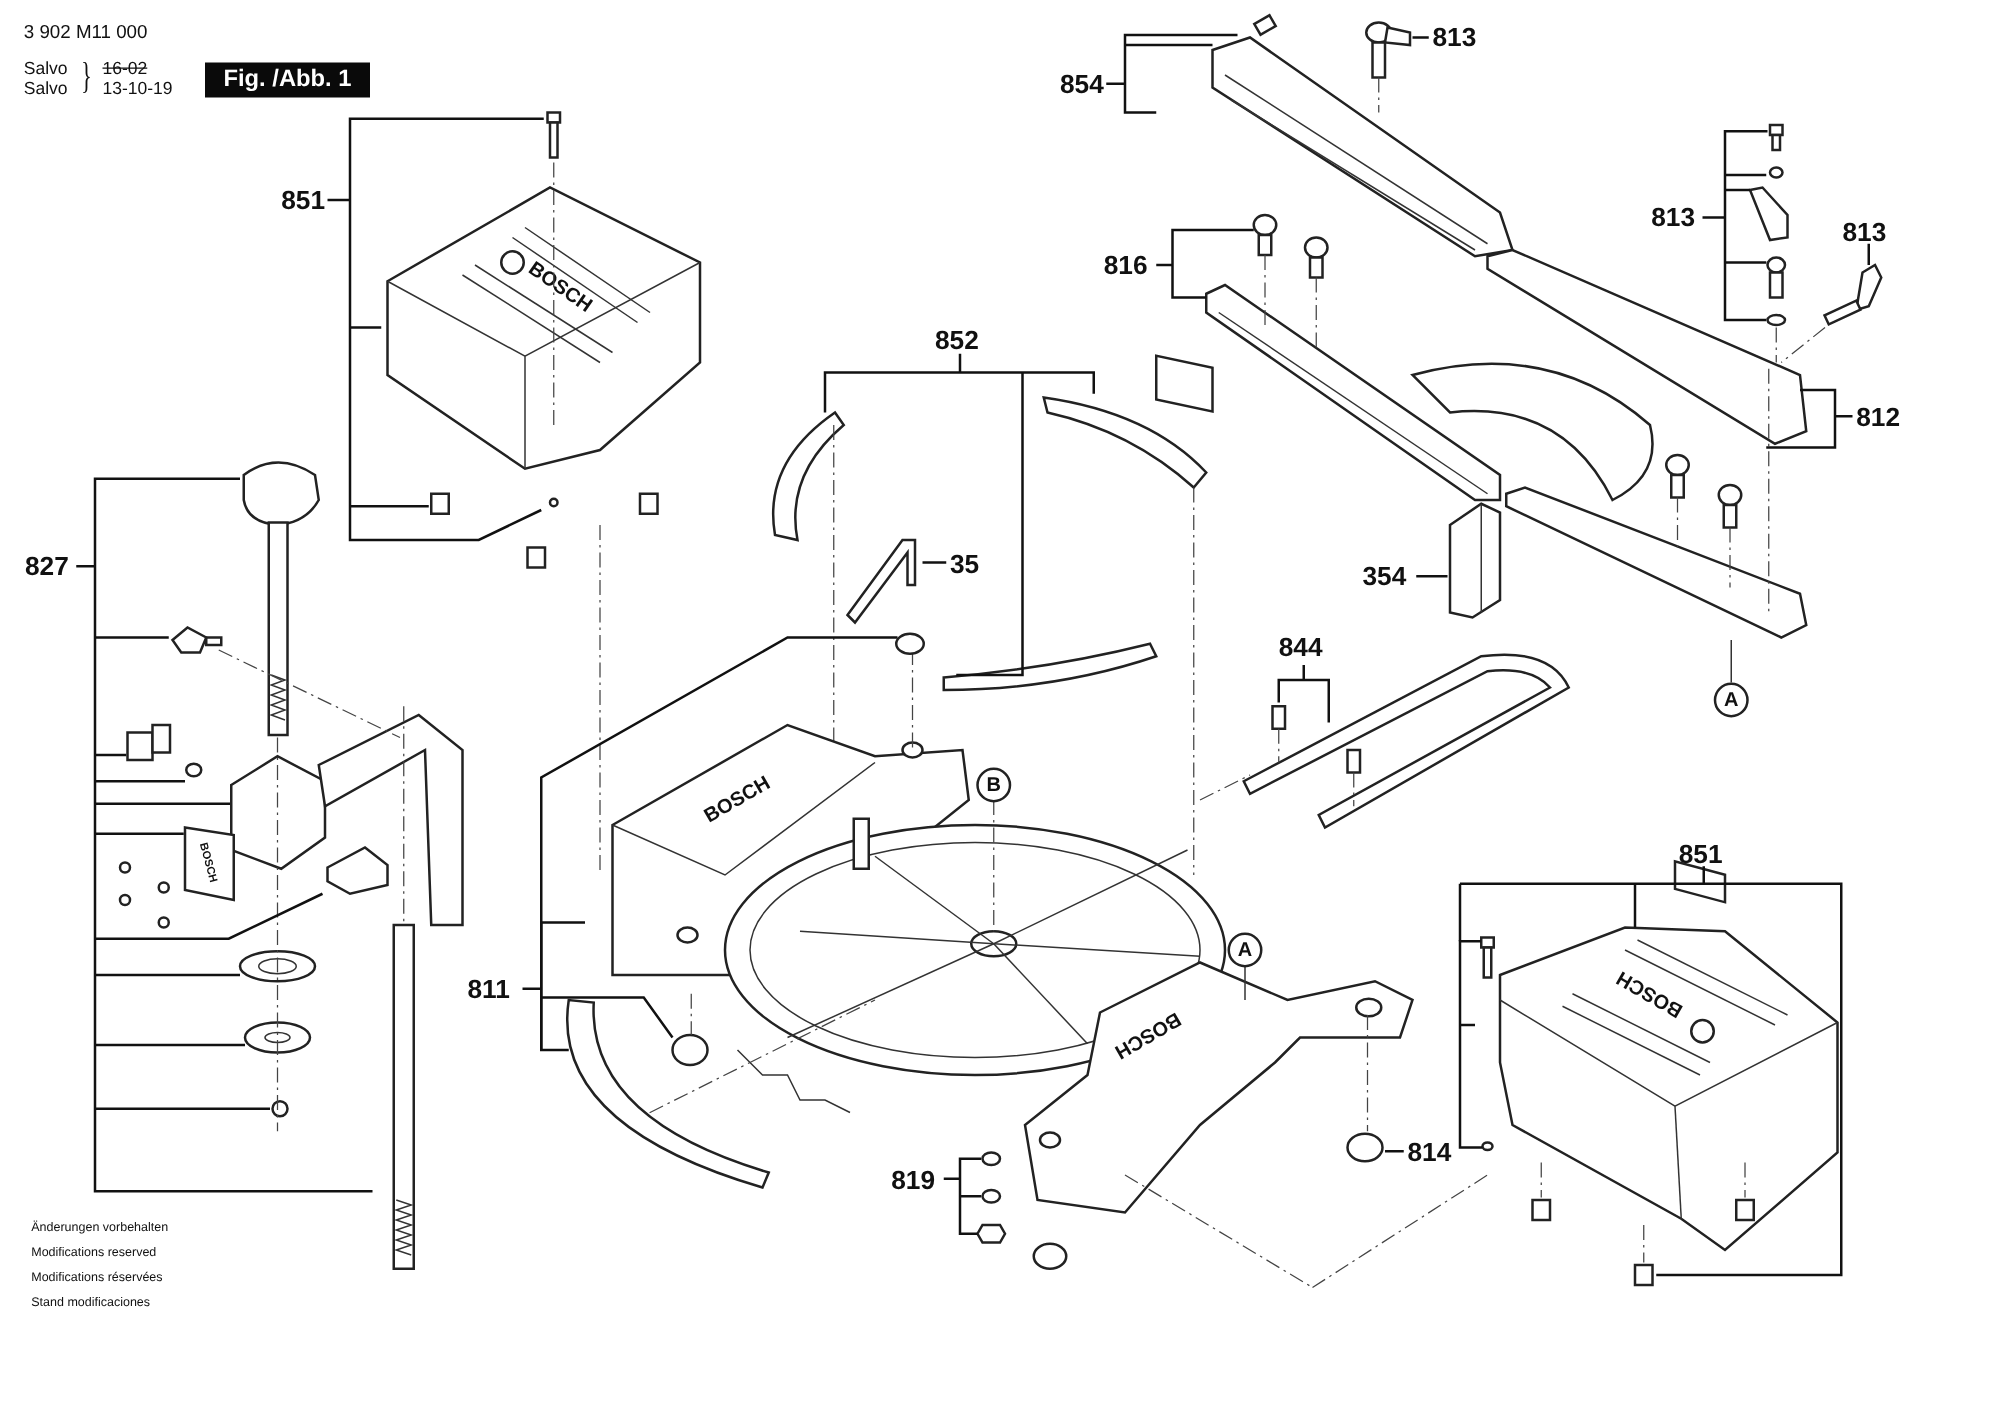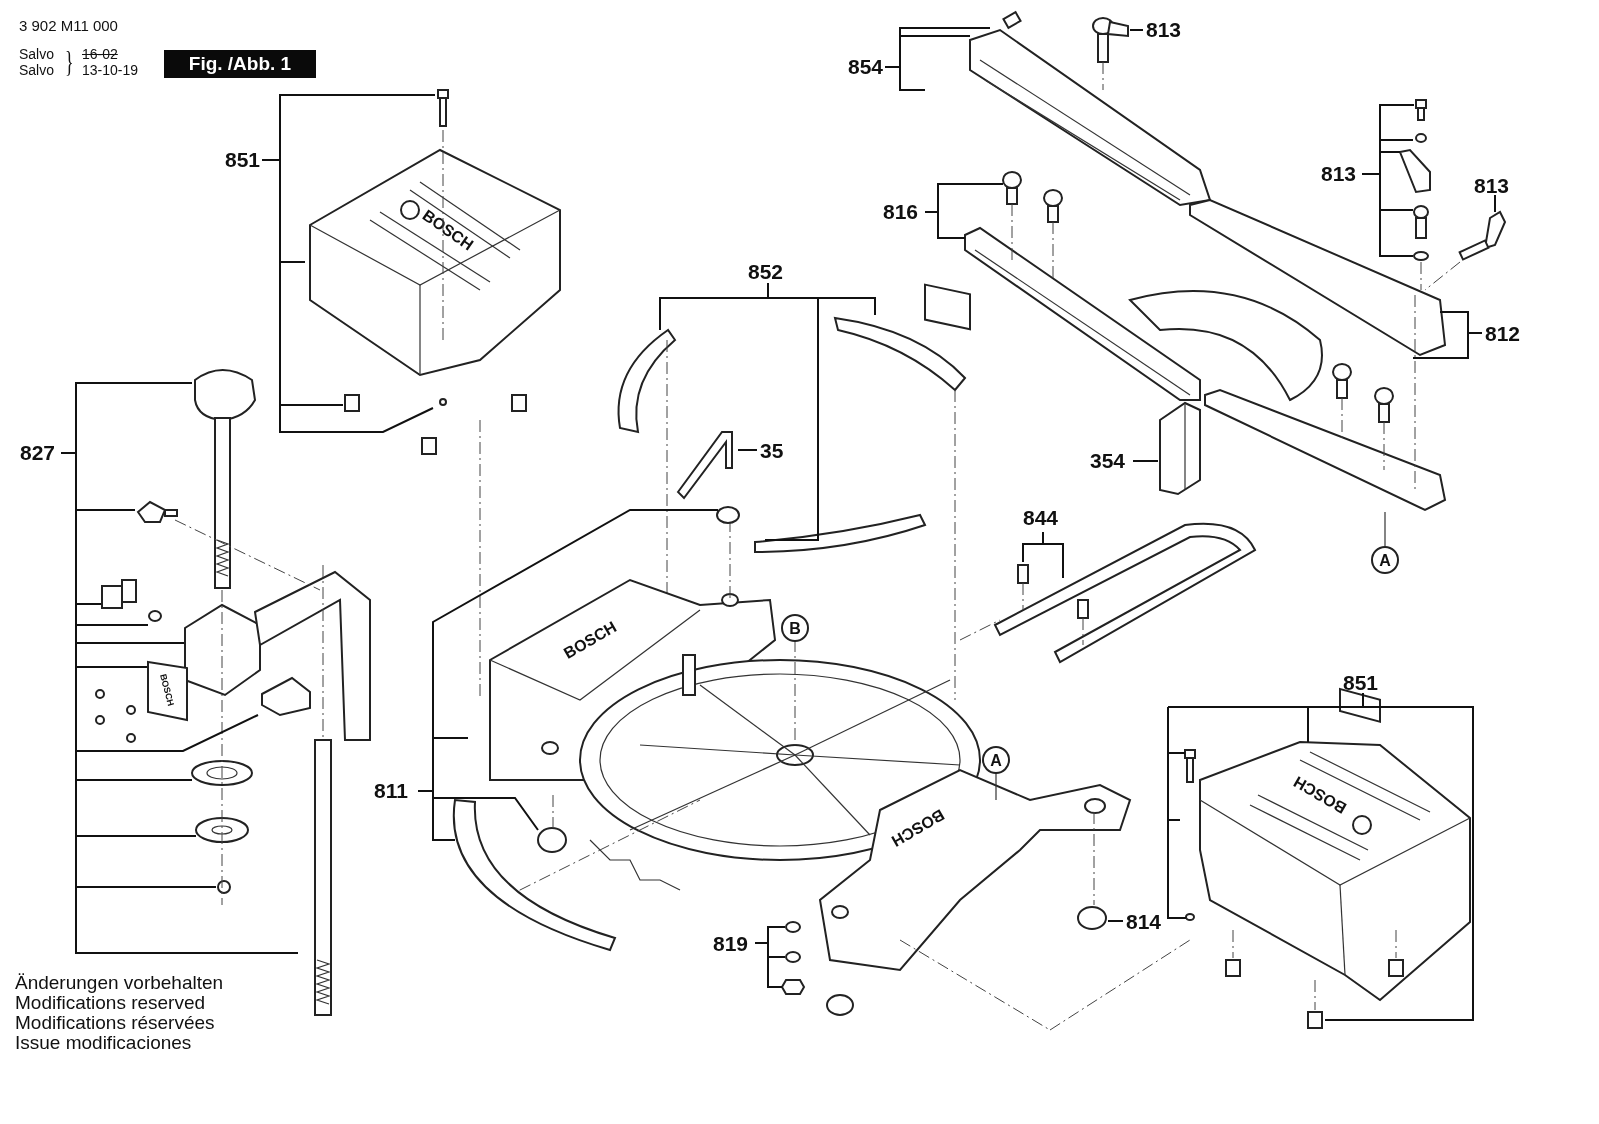--- a/index.html
+++ b/index.html
@@ -2,22 +2,22 @@
 <html><head>
 <meta charset="utf-8">
 <style>
   html, body { margin: 0; padding: 0; background: #ffffff; }
   body { width: 1599px; height: 1124px; position: relative; overflow: hidden; font-family: "Liberation Sans", sans-serif; color: #111; }
   .hdr-partno { position: absolute; left: 19px; top: 17px; font-size: 15px; }
   .hdr-stand { position: absolute; left: 19px; top: 46px; font-size: 14px; line-height: 16px; }
   .hdr-brace { position: absolute; left: 62px; top: 44px; font-size: 30px; line-height: 34px; font-family: "Liberation Serif", serif; transform: scaleX(0.6); }
   .hdr-dates { position: absolute; left: 82px; top: 46px; font-size: 14px; line-height: 16px; }
   .hdr-old { text-decoration: line-through; }
-  .hdr-fig { position: absolute; left: 164px; top: 50px; width: 152px; height: 28px; background: #0a0a0a; color: #fff; font-weight: bold; font-size: 19px; line-height: 28px; text-align: center; }
-  .footer { position: absolute; left: 15px; top: 973px; font-size: 19px; line-height: 20px; }
+  .hdr-fig { position: absolute; left: 164px; top: 50px; width: 132px; height: 28px; background: #0a0a0a; color: #fff; font-weight: bold; font-size: 19px; line-height: 28px; text-align: center; }
+  .footer { position: absolute; left: 25px; top: 973px; font-size: 10px; line-height: 20px; }
   svg.diagram { position: absolute; left: 0; top: 0; }
   .lbl { font-family: "Liberation Sans", sans-serif; font-weight: bold; font-size: 21px; fill: #111; }
   .ref { font-family: "Liberation Sans", sans-serif; font-weight: bold; font-size: 16px; fill: #111; text-anchor: middle; dominant-baseline: central; }
   .ln { stroke: #111; stroke-width: 2; fill: none; }
   .part { stroke: #222; stroke-width: 2; fill: #fff; }
   .thin { stroke: #333; stroke-width: 1.2; fill: none; }
   .dash { stroke: #444; stroke-width: 1; fill: none; stroke-dasharray: 12 4 2 4; }
 </style>
 </head>
 <body>
@@ -310,14 +310,14 @@
   <line class="ln" x1="76" y1="836" x2="196" y2="836"></line>
   <line class="ln" x1="76" y1="887" x2="216" y2="887"></line>
   <line class="ln" x1="61" y1="453" x2="76" y2="453"></line>
   <text class="lbl" x="20" y="460">827</text>
 </svg>
 
 <div class="footer">
   <div>Änderungen vorbehalten</div>
   <div>Modifications reserved</div>
   <div>Modifications réservées</div>
-  <div>Issue modificaciones</div>
+  <div>Stand modificaciones</div>
 </div>
 
 </body></html>

